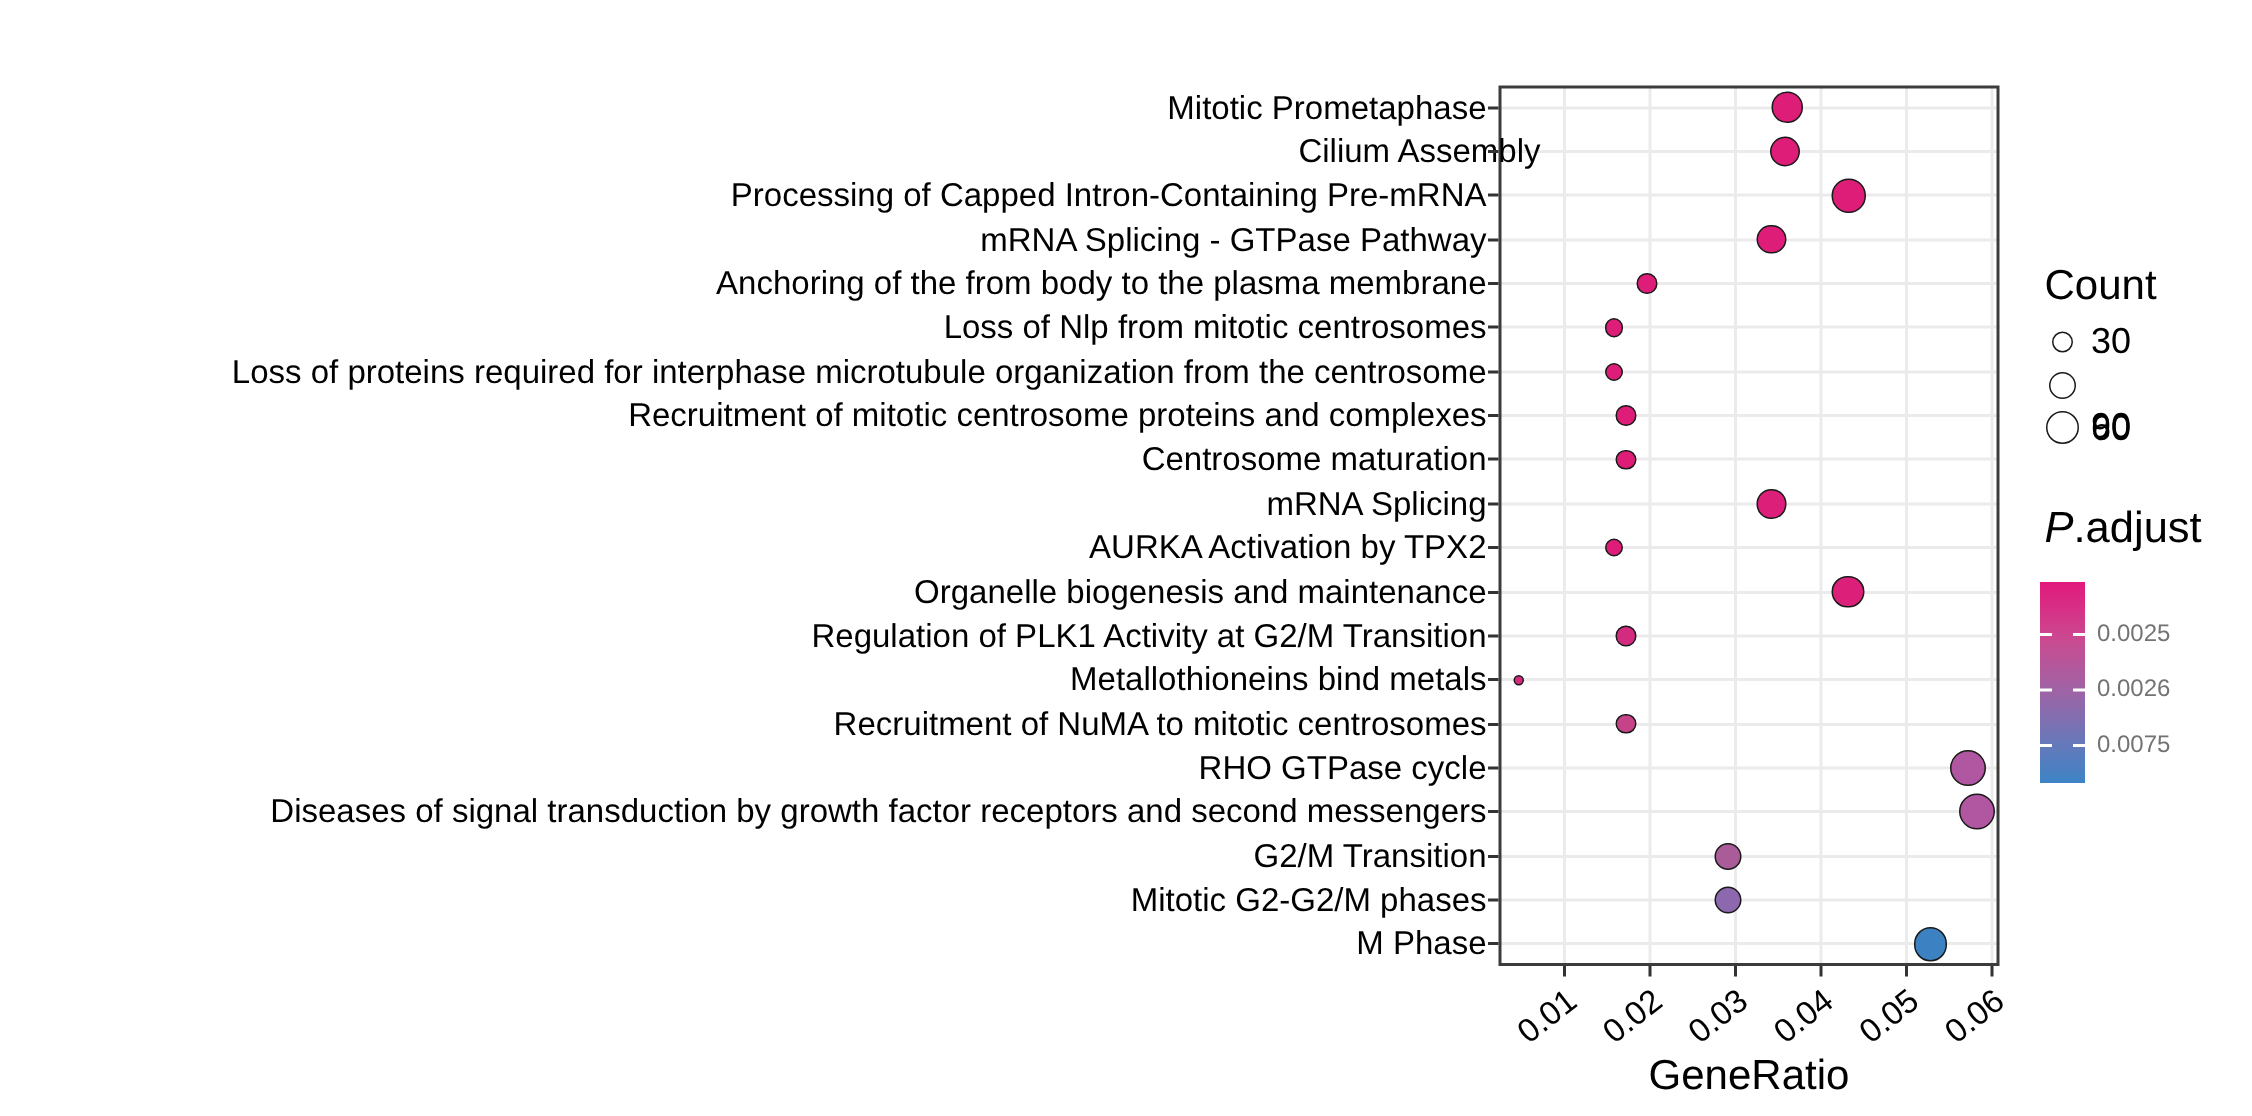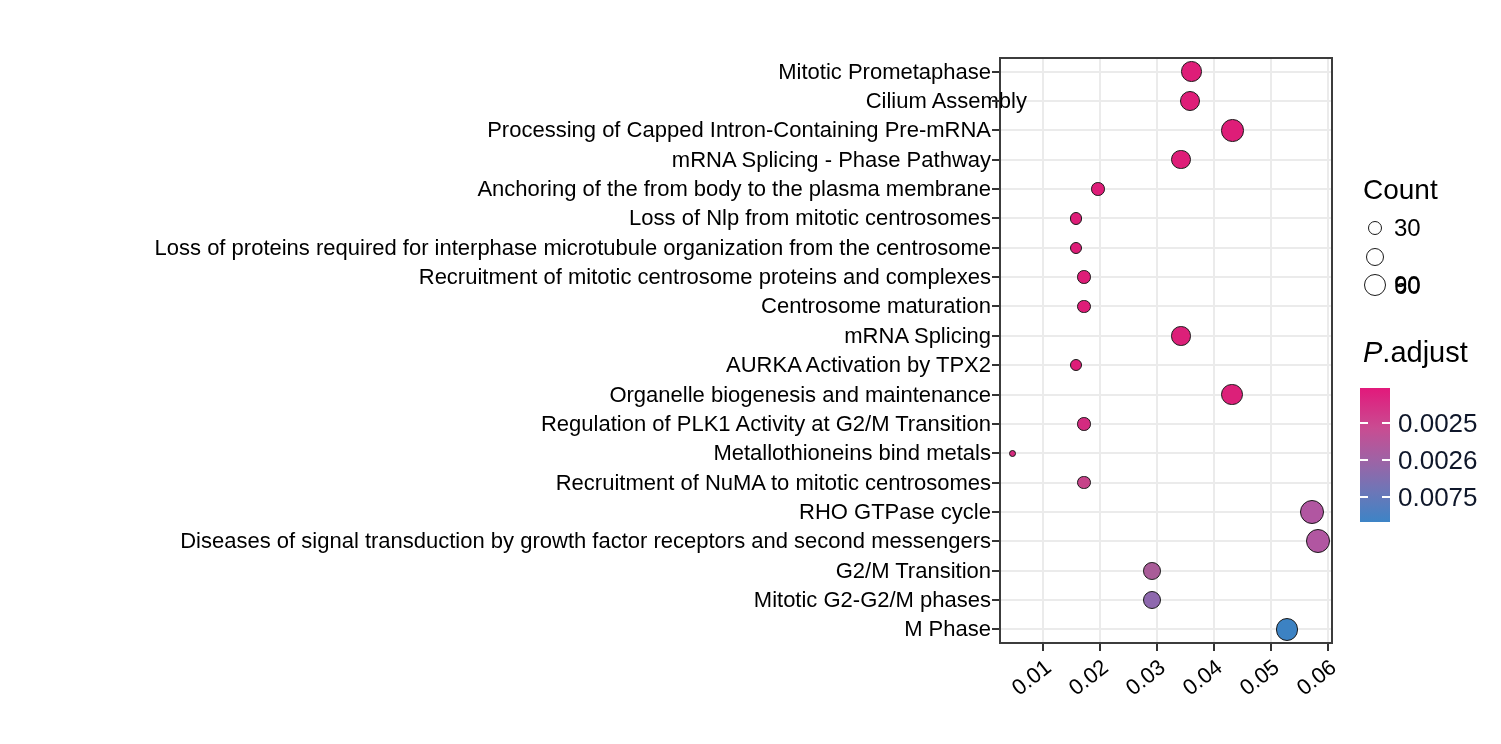--- a/index.html
+++ b/index.html
@@ -23,21 +23,21 @@
     transform:rotate(-38deg);transform-origin:100% 0%;line-height:24px;
   }
   .xlabel{position:absolute;left:999px;top:701px;width:334px;text-align:center;font-size:28px;color:#000;}
   .legend-count-title{position:absolute;left:1363px;top:174px;font-size:28px;color:#000;}
   .legend-item-circle{position:absolute;border:1.5px solid #1a1a1a;border-radius:50%;box-sizing:border-box;background:#fff;}
   .legend-item-label{position:absolute;left:1394px;font-size:24px;color:#000;line-height:26px;}
   .legend-padjust-title{position:absolute;left:1363px;top:336px;font-size:29px;color:#000;}
   .legend-padjust-title .it{font-style:italic;}
   .gradient-bar{position:absolute;left:1360px;top:388px;width:30px;height:134px;}
   .grad-tick{position:absolute;height:2px;background:#ffffff;width:8px;}
-  .grad-lab{position:absolute;left:1398px;font-size:26px;color:#0f172a;line-height:26px;}
+  .grad-lab{position:absolute;left:1398px;font-size:16px;color:#737373;line-height:26px;}
 </style>
 </head>
 <body>
 
 <div id="canvas">
 
   <div class="panel" id="panel">
       <div class="gridline-h" style="top: 13.675px; width: 334px;"></div>
       <div class="gridline-h" style="top: 43.025px; width: 334px;"></div>
       <div class="gridline-h" style="top: 72.375px; width: 334px;"></div>
@@ -84,21 +84,21 @@
       <div class="dot" title="G2/M Transition" style="left: 143.97px; top: 504.725px; width: 17.8px; height: 17.8px; background: rgb(169, 92, 152);"></div>
       <div class="dot" title="Mitotic G2-G2/M phases" style="left: 143.77px; top: 533.875px; width: 18.2px; height: 18.2px; background: rgb(142, 104, 174);"></div>
       <div class="dot" title="M Phase" style="left: 276.76px; top: 561.125px; width: 22.4px; height: 22.4px; background: rgb(60, 130, 195);"></div>
     </div>
   <div class="panel-border"></div>
 
   <div id="ylabels">
       <div class="ylab" style="left: 0px; width: 991px; top: 58.675px;">Mitotic Prometaphase</div>
       <div class="ylab" style="left: 0px; width: 991px; top: 88.025px; padding-left: 36px;">Cilium Assembly</div>
       <div class="ylab" style="left: 0px; width: 991px; top: 117.375px;">Processing of Capped Intron-Containing Pre-mRNA</div>
-      <div class="ylab" style="left: 0px; width: 991px; top: 146.725px;">mRNA Splicing - Phase Pathway</div>
+      <div class="ylab" style="left: 0px; width: 991px; top: 146.725px;">mRNA Splicing - GTPase Pathway</div>
       <div class="ylab" style="left: 0px; width: 991px; top: 176.075px;">Anchoring of the from body to the plasma membrane</div>
       <div class="ylab" style="left: 0px; width: 991px; top: 205.425px;">Loss of Nlp from mitotic centrosomes</div>
       <div class="ylab" style="left: 0px; width: 991px; top: 234.775px;">Loss of proteins required for interphase microtubule organization from the centrosome</div>
       <div class="ylab" style="left: 0px; width: 991px; top: 264.125px;">Recruitment of mitotic centrosome proteins and complexes</div>
       <div class="ylab" style="left: 0px; width: 991px; top: 293.475px;">Centrosome maturation</div>
       <div class="ylab" style="left: 0px; width: 991px; top: 322.825px;">mRNA Splicing</div>
       <div class="ylab" style="left: 0px; width: 991px; top: 352.175px;">AURKA Activation by TPX2</div>
       <div class="ylab" style="left: 0px; width: 991px; top: 381.525px;">Organelle biogenesis and maintenance</div>
       <div class="ylab" style="left: 0px; width: 991px; top: 410.875px;">Regulation of PLK1 Activity at G2/M Transition</div>
       <div class="ylab" style="left: 0px; width: 991px; top: 440.225px;">Metallothioneins bind metals</div>
@@ -141,20 +141,21 @@
     </div>
   <div id="xticklabels">
       <div class="xticklab" style="left: 983px; top: 655px;">0.01</div>
       <div class="xticklab" style="left: 1040px; top: 655px;">0.02</div>
       <div class="xticklab" style="left: 1097px; top: 655px;">0.03</div>
       <div class="xticklab" style="left: 1154px; top: 655px;">0.04</div>
       <div class="xticklab" style="left: 1211px; top: 655px;">0.05</div>
       <div class="xticklab" style="left: 1268px; top: 655px;">0.06</div>
     </div>
 
+  <div class="xlabel">GeneRatio</div>
 
   <div class="legend-count-title">Count</div>
   <div id="legend-count-items">
       <div class="legend-item-circle" style="left: 1368px; top: 221px; width: 14px; height: 14px;"></div>
       <div class="legend-item-label" style="top: 215px;">30</div>
       <div class="legend-item-circle" style="left: 1365.6px; top: 247.6px; width: 18.8px; height: 18.8px;"></div>
       <div class="legend-item-label" style="top: 244px; margin-top: 29px;">60</div>
       <div class="legend-item-circle" style="left: 1363.7px; top: 273.7px; width: 22.6px; height: 22.6px;"></div>
       <div class="legend-item-label" style="top: 272px; text-align: right;">90</div>
     </div>

